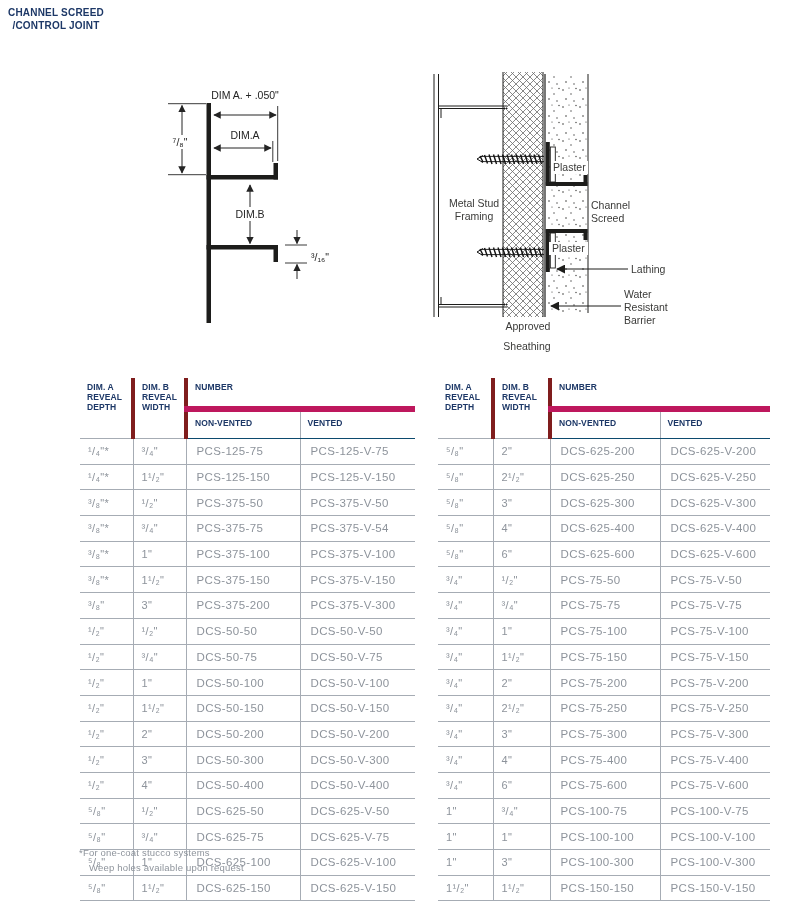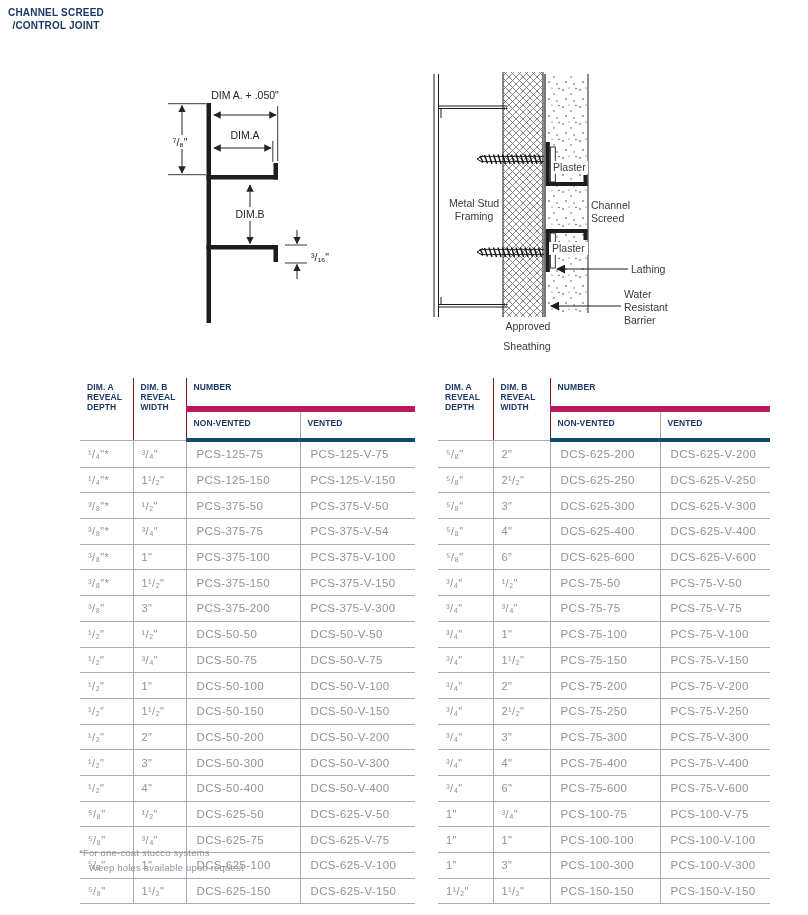--- a/index.html
+++ b/index.html
@@ -8,24 +8,24 @@
   .title{position:absolute;left:8px;top:6px;width:96px;text-align:center;
          font-size:10px;font-weight:bold;color:#1d3867;line-height:13px;letter-spacing:.2px;}
   svg text{font-family:"Liberation Sans",sans-serif;fill:#3a3a38;}
   svg .dim{fill:#242424;font-size:10.5px;}
   svg .lbl{font-size:10.5px;}
   
   table.spec{position:absolute;border-collapse:collapse;table-layout:fixed;
              font-size:11px;color:#8d939b;}
   table.spec th{font-size:8.5px;font-weight:bold;color:#1d3867;text-align:left;
                 vertical-align:top;padding:4px 0 0 7px;line-height:10px;letter-spacing:.1px;}
-  table.spec th.c1,table.spec th.c2{border-right:1px solid #7f1d1d;border-bottom:1px solid #a6acb4;margin-top:9px;}
+  table.spec th.c1,table.spec th.c2{border-right:4px solid #7f1d1d;border-bottom:1px solid #a6acb4;margin-top:9px;}
   table.spec th.num{border-bottom:6px solid #be185d;height:24px;}
   table.spec th.nv{border-right:1px solid #a6acb4;}
-  table.spec tr.h2 th{border-bottom:4px solid #0c4a6e;height:20px;padding-top:6px;}
+  table.spec tr.h2 th{border-bottom:1px solid #0c4a6e;height:20px;padding-top:6px;}
   table.spec td{height:24.7px;border-bottom:1px solid #a6acb4;padding:0 0 0 8px;
                 vertical-align:middle;white-space:nowrap;letter-spacing:.35px;}
   table.spec td:nth-child(-n+3){border-right:1px solid #a6acb4;}
   table.spec td:nth-child(3),table.spec td:nth-child(4){padding-left:10px;font-size:11.5px;}
   table.left{left:80px;top:378px;width:335px;}
   table.right{left:438px;top:378px;width:332px;}
   .footnote{position:absolute;left:79px;top:846px;font-size:9.5px;color:#8d939b;
             line-height:14.5px;letter-spacing:.2px;}
   .footnote .fn2{padding-left:10px;}
   .abs{position:absolute;}

